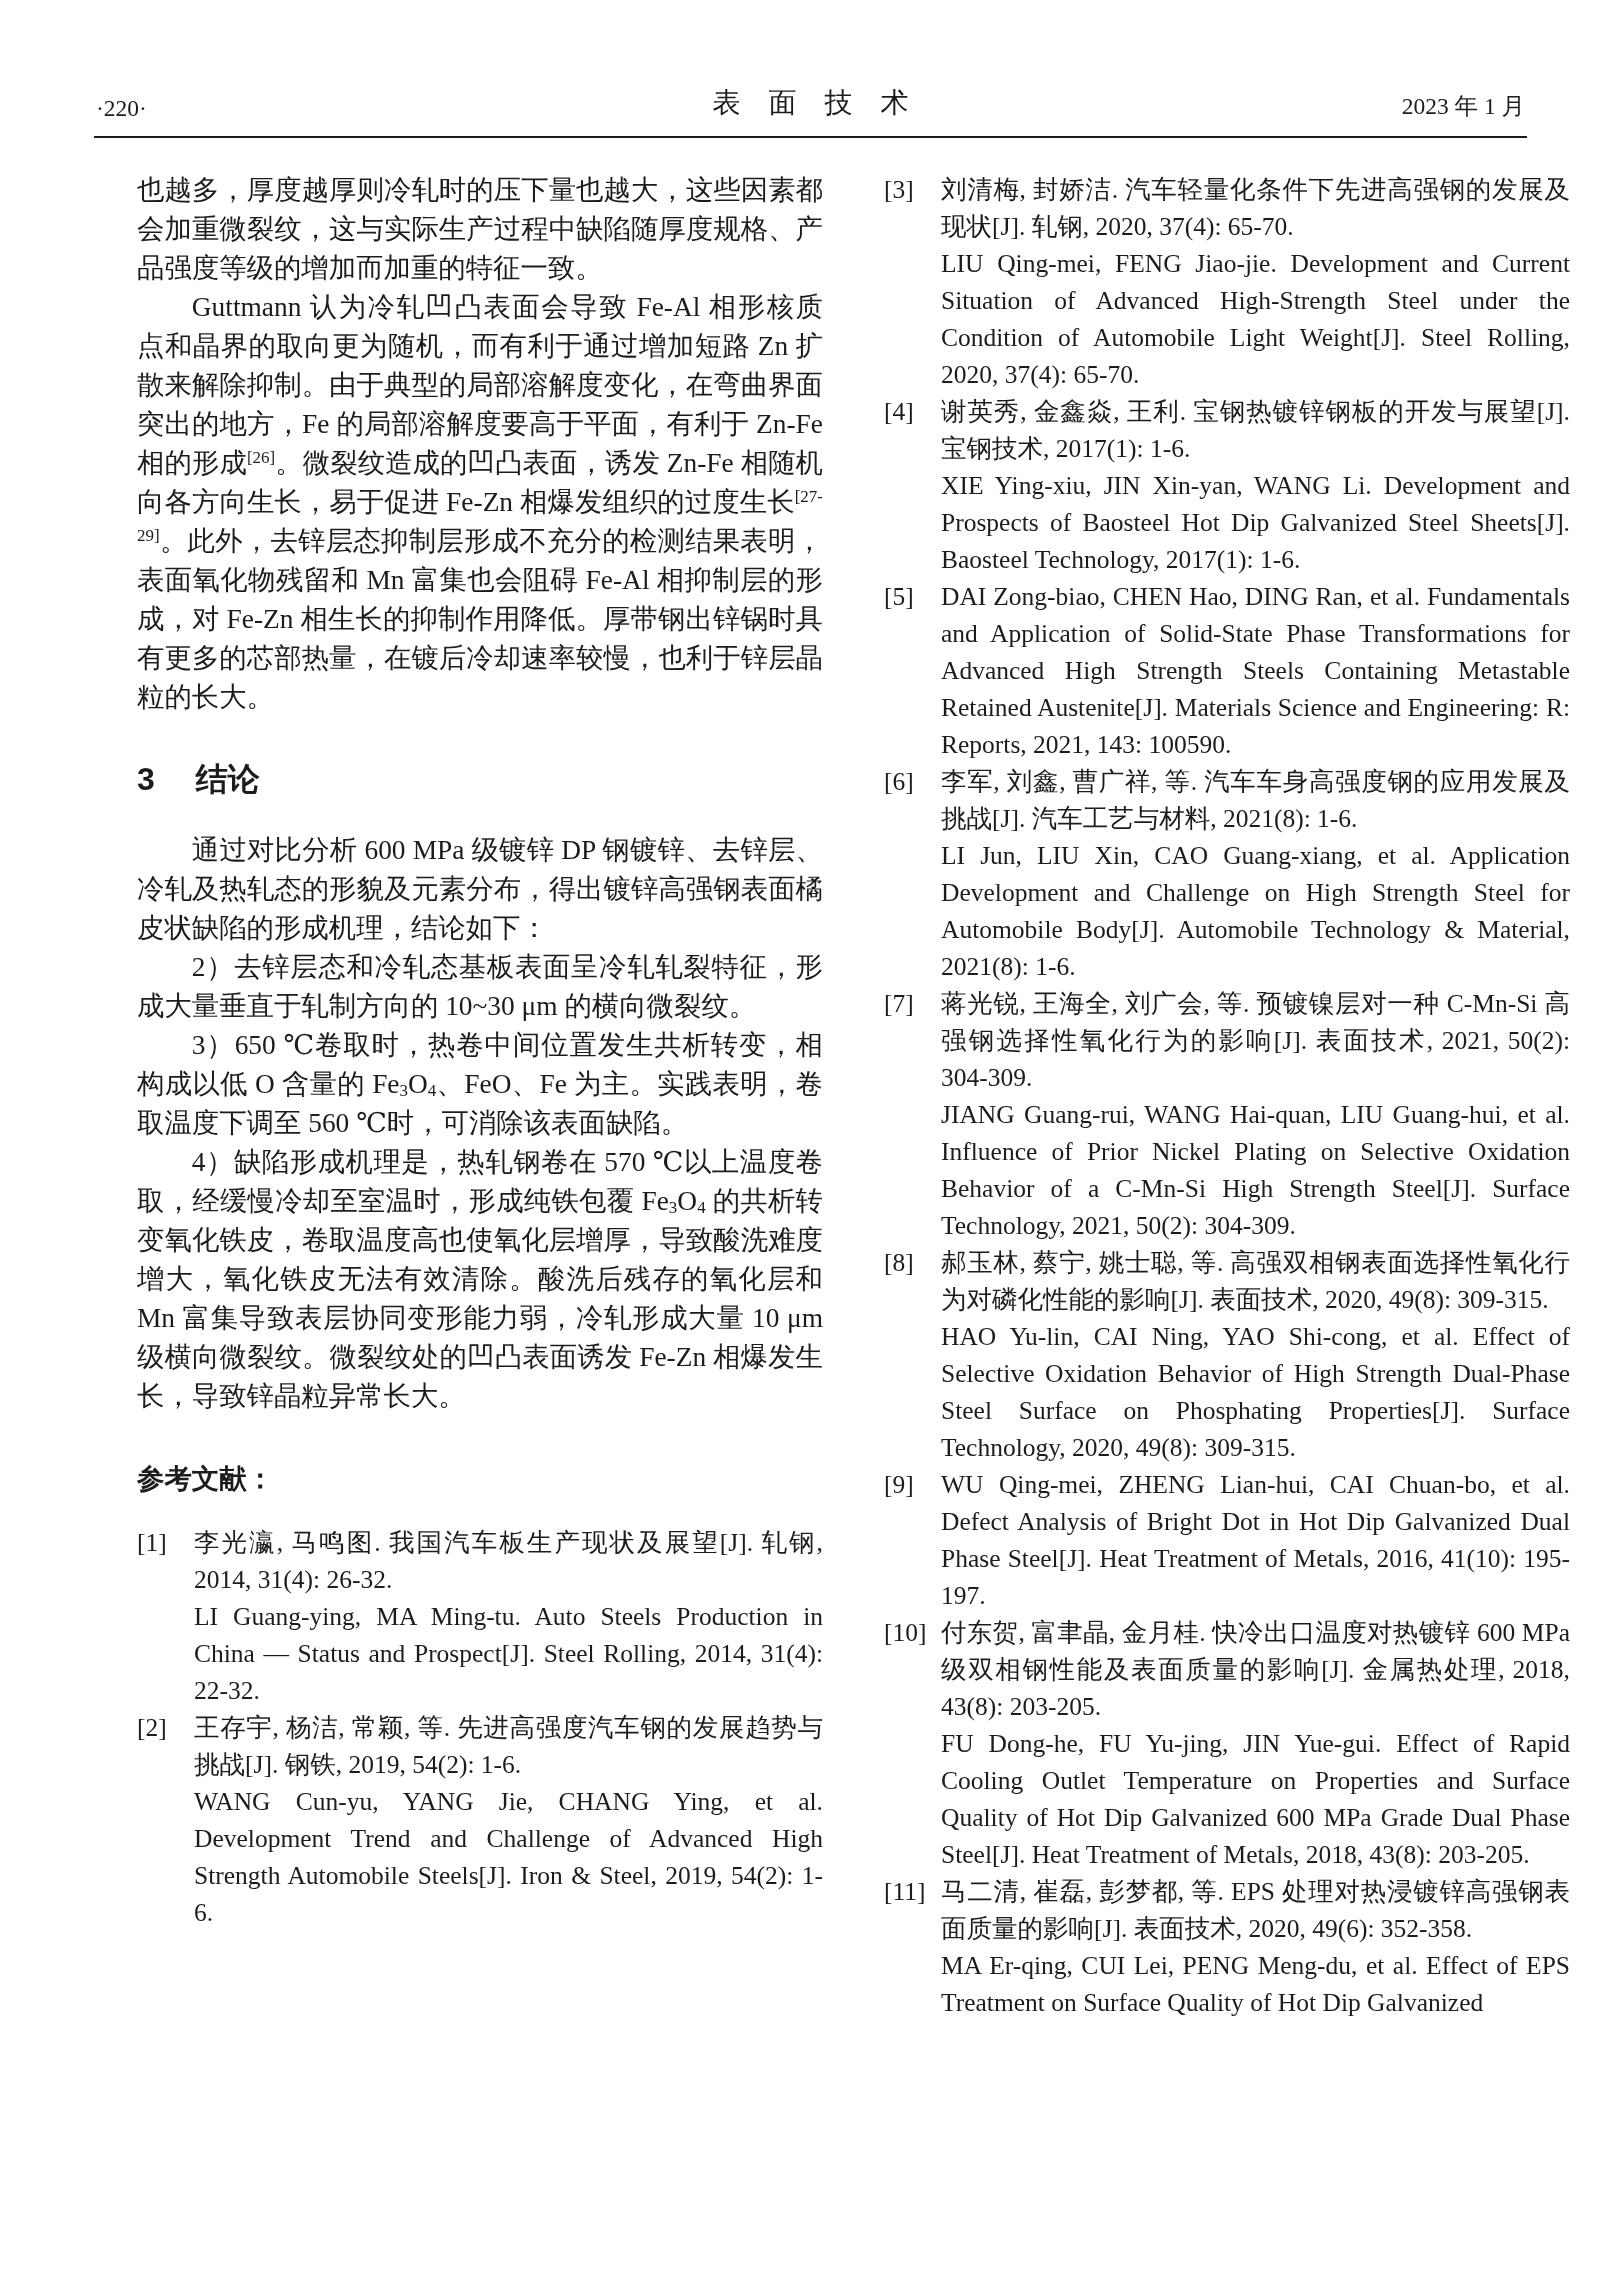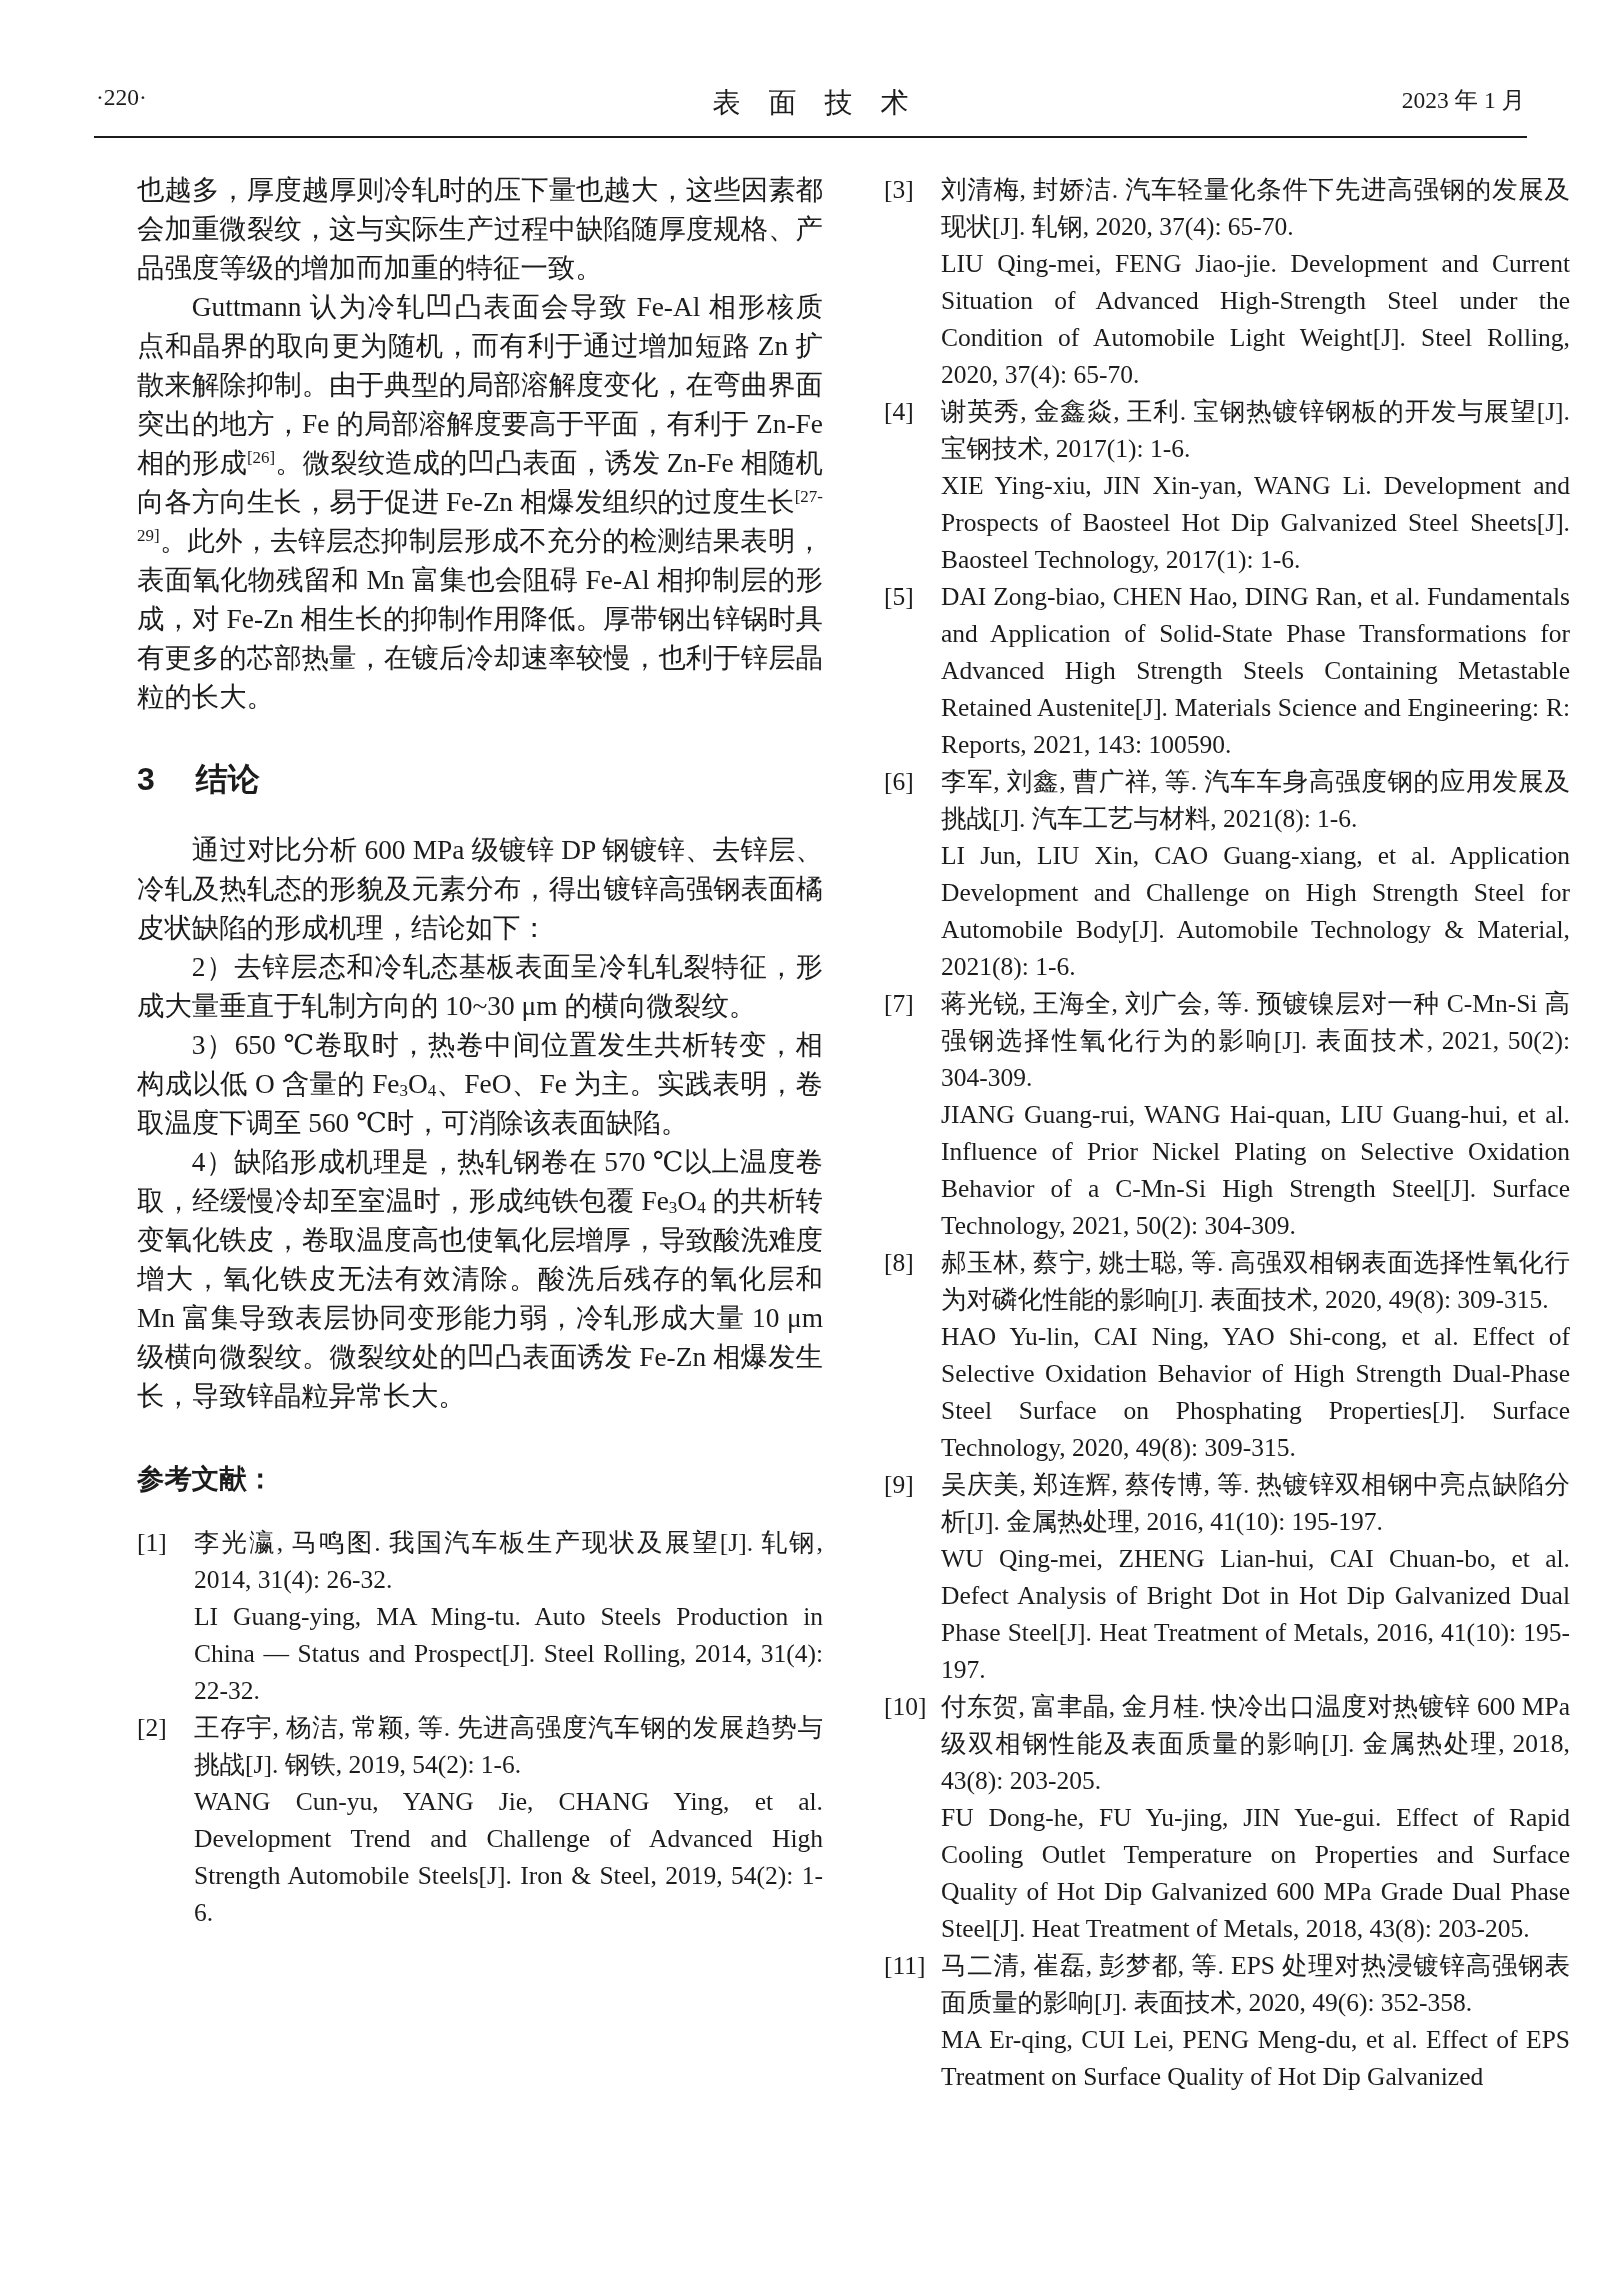--- a/index.html
+++ b/index.html
@@ -8,21 +8,21 @@
     width:1621px; height:2293px;
     background:#ffffff;
     color:#1c1c1c;
     font-family:"Liberation Serif","DejaVu Serif",serif;
     padding:84px 94px 0 94px;
     overflow:hidden;
     position:relative;
   }
   .page-header {
     display:flex;
-    align-items:flex-start;
+    align-items:flex-end;
     font-size:23.5px;
     padding:0 2px 13.7px 2px;
     border-bottom:2px solid #1c1c1c;
   }
   .page-no { flex:0 0 255px; }
   .journal-title { flex:1; text-align:center; font-size:28px; }
   .issue-date { flex:0 0 255px; text-align:right; }
 
   .columns { display:flex; gap:61px; margin-top:33px;margin-left:43px; }
   .col { flex:0 0 686px; width:686px; }
@@ -161,21 +161,20 @@
             <span class="ref-num">[8]</span>
             <div class="ref-body">
               <div class="ref-cn">郝玉林, 蔡宁, 姚士聪, 等. 高强双相钢表面选择性氧化行为对磷化性能的影响[J]. 表面技术, 2020, 49(8): 309-315.</div>
               <div class="ref-en">HAO Yu-lin, CAI Ning, YAO Shi-cong, et al. Effect of Selective Oxidation Behavior of High Strength Dual-Phase Steel Surface on Phosphating Properties[J]. Surface Technology, 2020, 49(8): 309-315.</div>
             </div>
           </div>
 
           <div class="ref-item">
             <span class="ref-num">[9]</span>
             <div class="ref-body">
-              <div class="ref-cn">吴庆美, 郑连辉, 蔡传博, 等. 热镀锌双相钢中亮点缺陷分析[J]. 金属热处理, 2016, 41(10): 195-197.</div>
               <div class="ref-en">WU Qing-mei, ZHENG Lian-hui, CAI Chuan-bo, et al. Defect Analysis of Bright Dot in Hot Dip Galvanized Dual Phase Steel[J]. Heat Treatment of Metals, 2016, 41(10): 195-197.</div>
             </div>
           </div>
 
           <div class="ref-item">
             <span class="ref-num">[10]</span>
             <div class="ref-body">
               <div class="ref-cn">付东贺, 富聿晶, 金月桂. 快冷出口温度对热镀锌 600 MPa 级双相钢性能及表面质量的影响[J]. 金属热处理, 2018, 43(8): 203-205.</div>
               <div class="ref-en">FU Dong-he, FU Yu-jing, JIN Yue-gui. Effect of Rapid Cooling Outlet Temperature on Properties and Surface Quality of Hot Dip Galvanized 600 MPa Grade Dual Phase Steel[J]. Heat Treatment of Metals, 2018, 43(8): 203-205.</div>
             </div>

